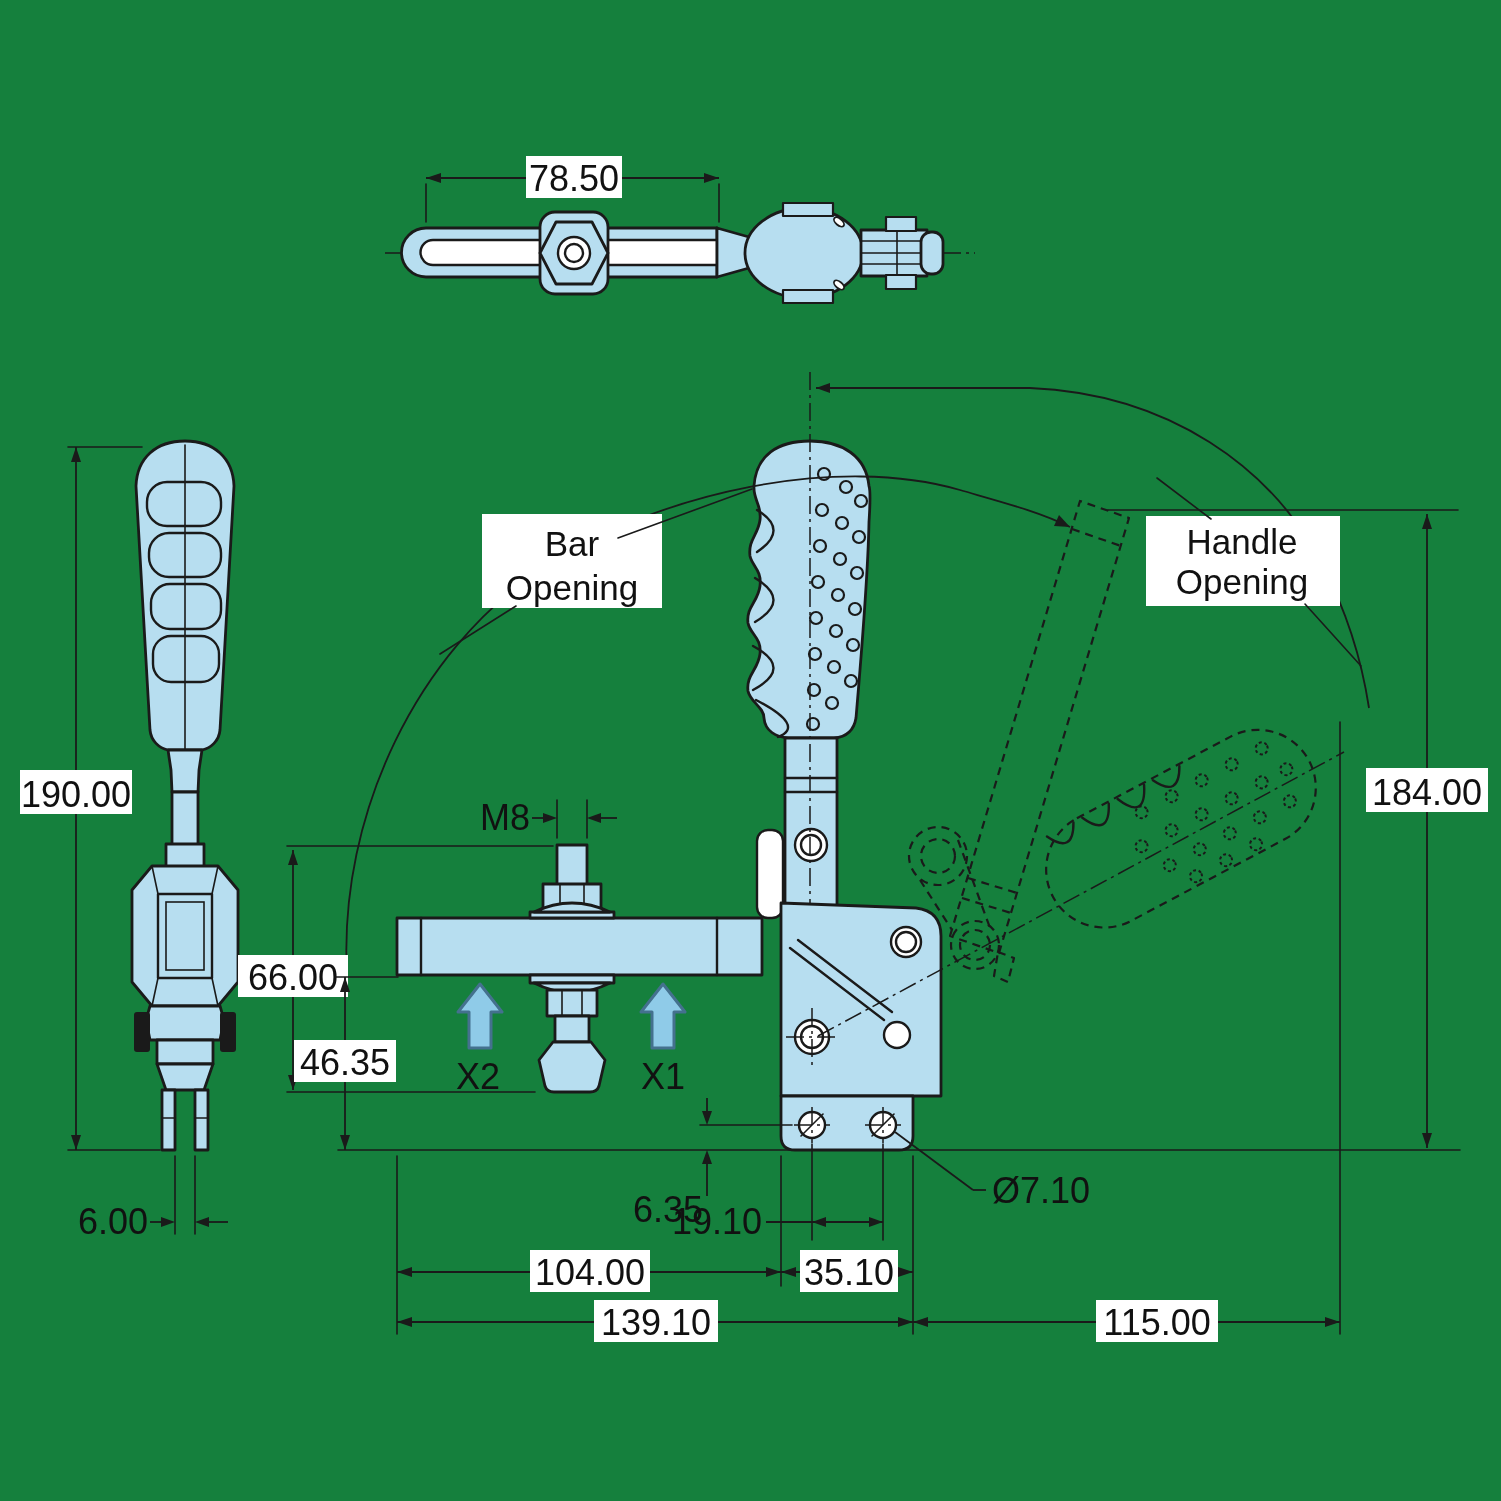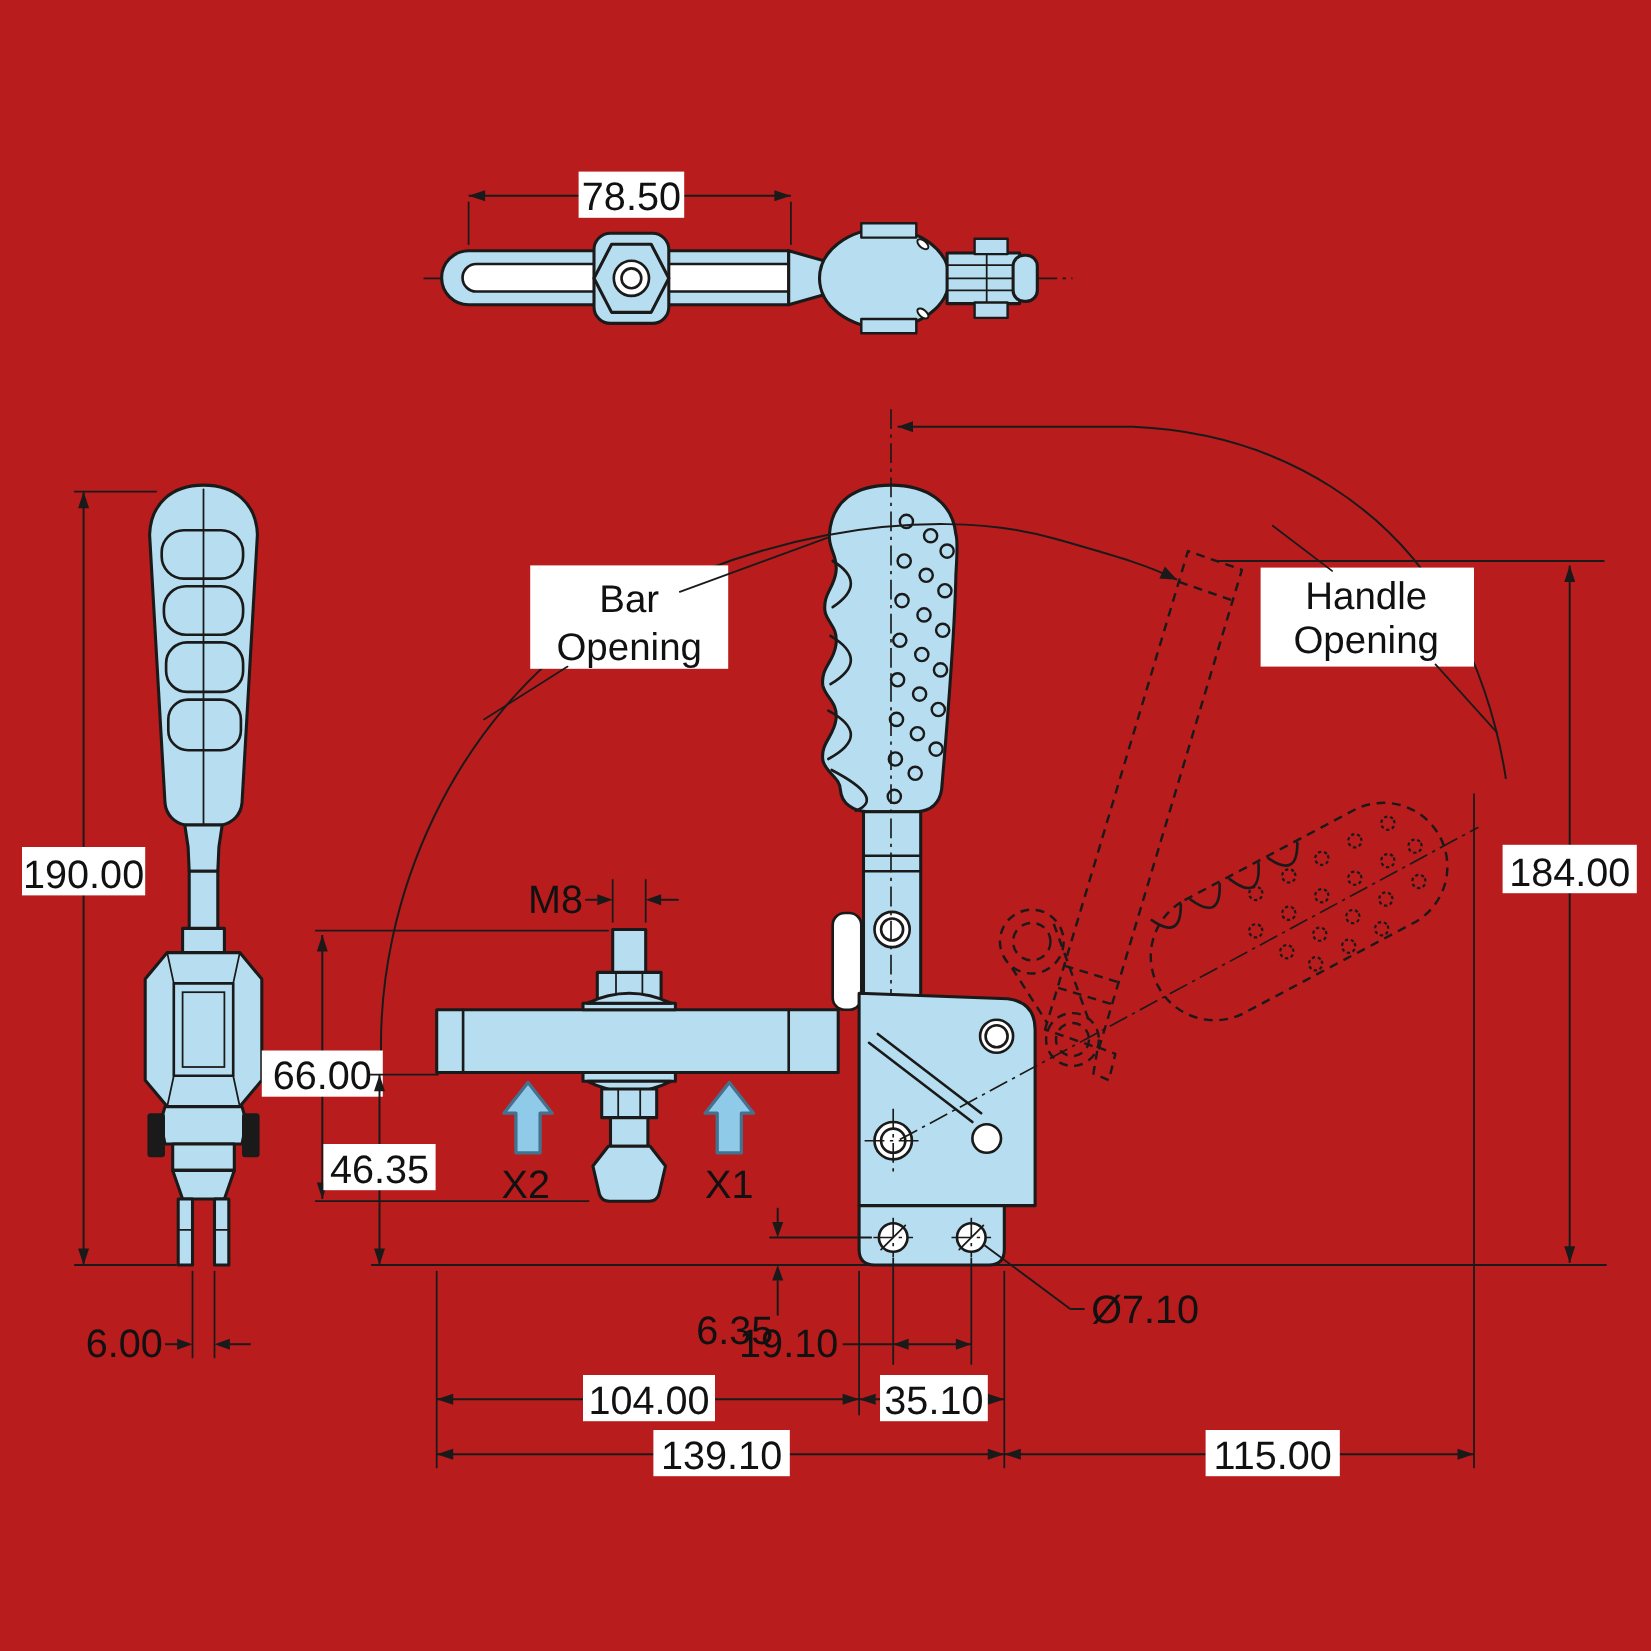--- a/index.html
+++ b/index.html
@@ -1,16 +1,16 @@
 <!DOCTYPE html>
 <html><head>
 <meta charset="utf-8">
 <style>
   html,body{margin:0;padding:0;background:#fff;}
-  .stage{width:1501px;height:1501px;position:relative;background:#b91c1c;overflow:hidden;}
+  .stage{width:1501px;height:1501px;position:relative;background:#15803d;overflow:hidden;}
   svg{display:block;}
   
   .part   {fill:#B7DEF0;stroke:#1a1a1a;stroke-width:2.8;stroke-linejoin:round;}
   .partthin{fill:#B7DEF0;stroke:#1a1a1a;stroke-width:2.2;stroke-linejoin:round;}
   .white  {fill:#ffffff;stroke:#1a1a1a;stroke-width:2.4;}
   .ln     {fill:none;stroke:#1a1a1a;stroke-width:2.4;stroke-linecap:round;stroke-linejoin:round;}
   .lnthin {fill:none;stroke:#1a1a1a;stroke-width:1.6;stroke-linecap:round;}
   .blk    {fill:#1a1a1a;stroke:none;}
   .dash   {fill:none;stroke:#1a1a1a;stroke-width:2.2;stroke-dasharray:8 6;stroke-linejoin:round;}
   .dashdot{fill:none;stroke:#1a1a1a;stroke-width:1.5;stroke-dasharray:18 5 3 5;}

